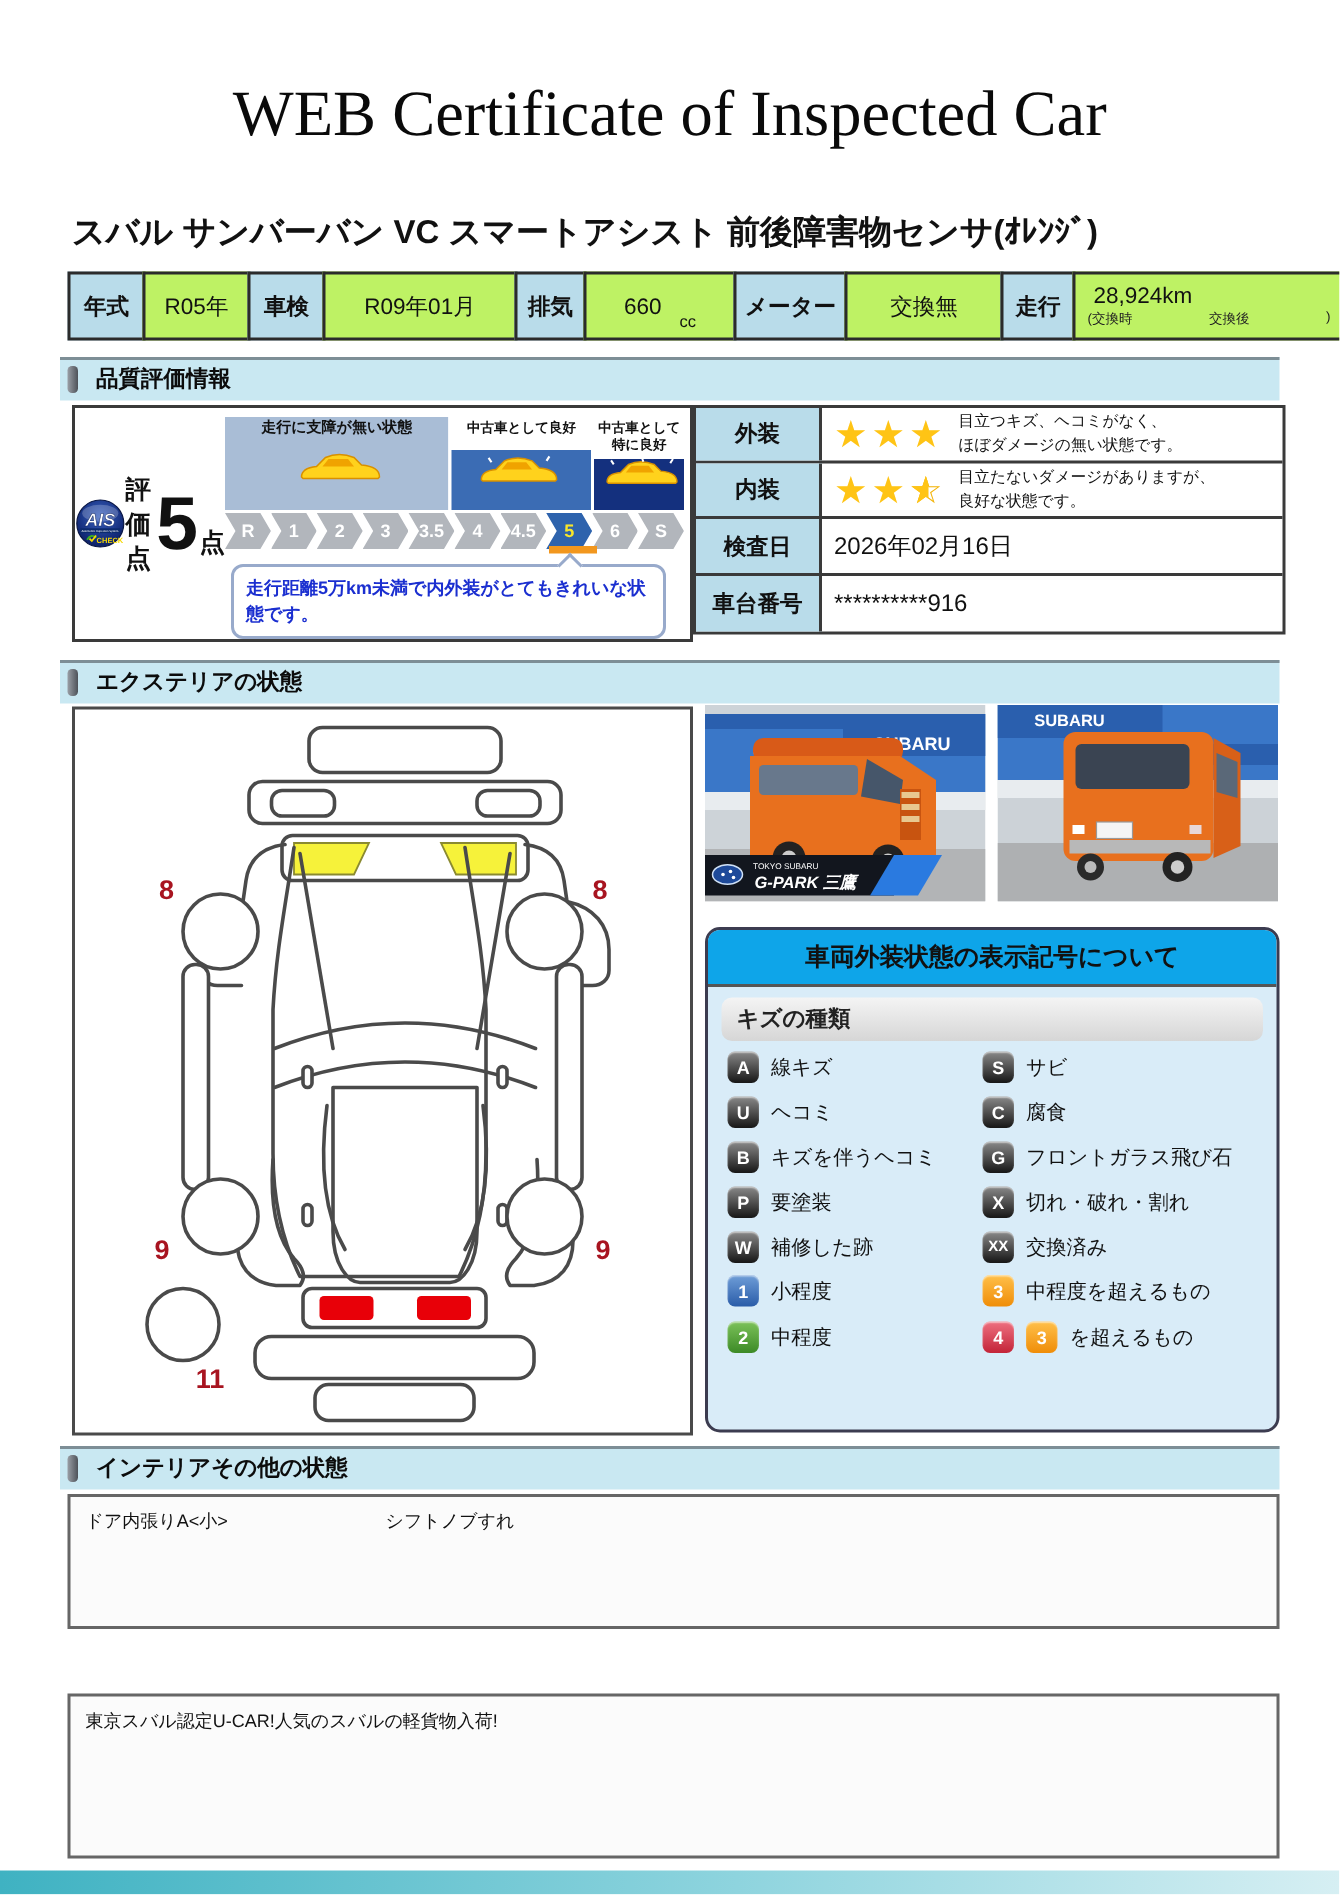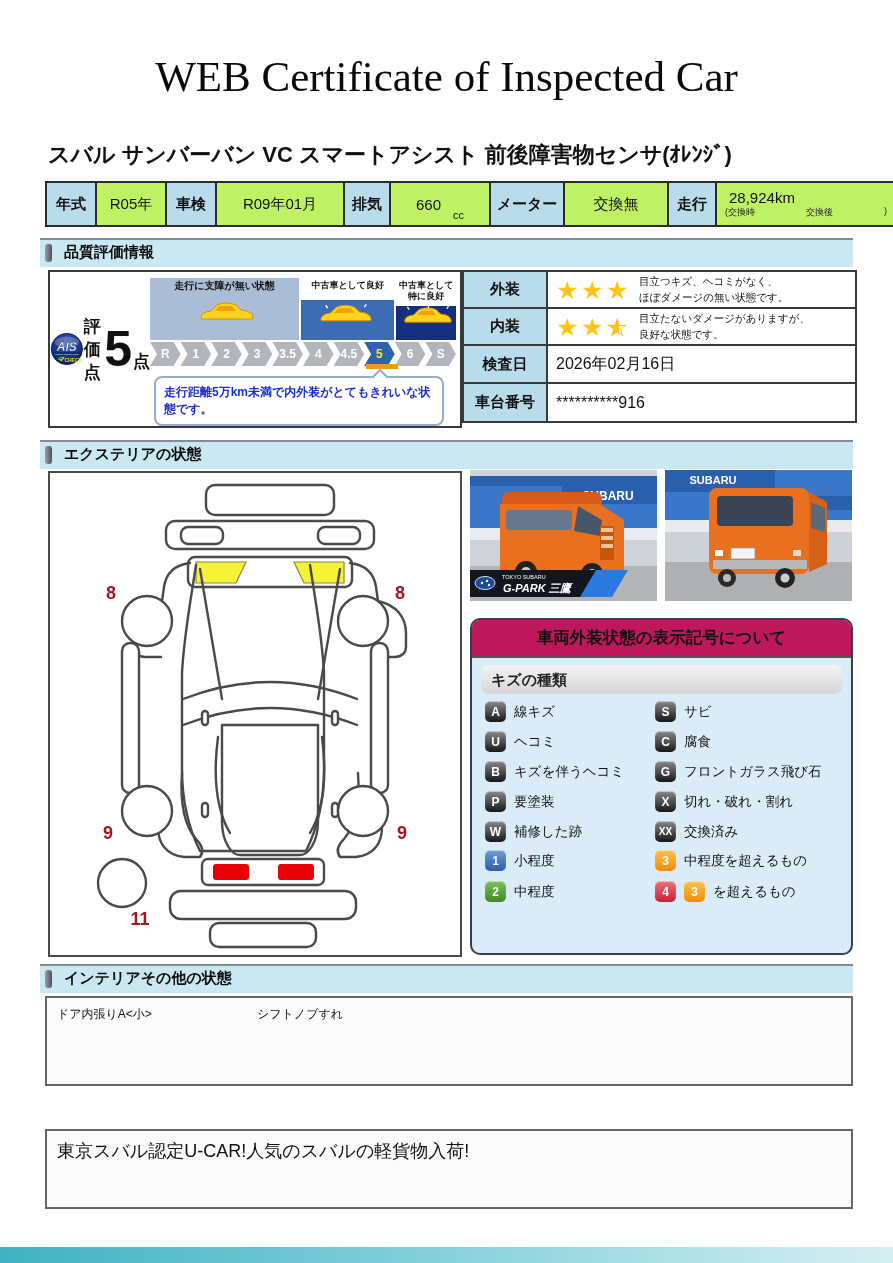--- a/index.html
+++ b/index.html
@@ -76,21 +76,21 @@
   .sdesc{font-size:10.5px;line-height:1.45;margin-left:8px;color:#111;}
   .qval{font-size:16px;}
 
   
   .diagram-box{left:48px;top:471px;width:410px;height:482px;border:2px solid #4a4a4a;background:#fff;}
   .photos{left:470px;top:470px;display:flex;gap:8px;}
   .photo{width:187px;height:131px;}
 
   .legend{left:470px;top:618px;width:383px;height:337px;border:2px solid #3c3c50;border-radius:10px;
     overflow:hidden;background:#d9ecf8;box-sizing:border-box;}
-  .legend-title{height:36px;background:#be185d;border-bottom:2px solid #555;display:flex;
+  .legend-title{height:36px;background:#0ea5e9;border-bottom:2px solid #555;display:flex;
     align-items:center;justify-content:center;font-size:16.5px;font-weight:bold;}
   .legend-body{padding:7px 9px;}
   .graybar{height:29px;border-radius:7px;background:linear-gradient(#f4f4f4,#d6d6d6);
     font-size:15px;font-weight:bold;color:#222;line-height:29px;padding-left:10px;margin-bottom:7px;}
   .kinds{display:grid;grid-template-columns:170px 1fr;row-gap:9px;padding-left:4px;margin-bottom:8px;}
   .kitem{display:flex;align-items:center;gap:8px;}
   .badge{width:21px;height:21px;border-radius:5px;flex:0 0 21px;
     background:linear-gradient(#8a8a8a,#161616);color:#fff;font-size:12px;font-weight:bold;
     display:flex;align-items:center;justify-content:center;box-shadow:inset 0 1px 1px rgba(255,255,255,.55);}
   .badge.small{font-size:10px;}
@@ -99,21 +99,21 @@
   .badge.blue{background:linear-gradient(#6f9ed8,#2a5ca8);}
   .badge.green{background:linear-gradient(#7cc25a,#3c8a26);}
   .badge.orange{background:linear-gradient(#ffc04a,#ef8d08);}
   .badge.red{background:linear-gradient(#ee7080,#c32438);}
 
   
   .txtbox{left:45px;width:808px;border:2px solid #666;background:#fbfbfb;box-sizing:border-box;}
   .interior-box{top:996px;height:90px;padding:8px 10px;display:flex;}
   .interior-box span{font-size:12px;}
   .iw1{width:205px;} .iw2{width:200px;}
-  .sales-box{top:1129px;height:80px;padding:8px 10px;font-size:18px;}
+  .sales-box{top:1129px;height:110px;padding:8px 10px;font-size:12px;}
 
   .bottombar{left:0;top:1247px;width:893px;height:16px;
     background:linear-gradient(to right,#3fb2c2,#8ed4de 55%,#d6eff3);}
 
   svg text{font-family:"Liberation Sans","DejaVu Sans",sans-serif;}
 </style>
 </head>
 <body>
 
 <div class="page">

